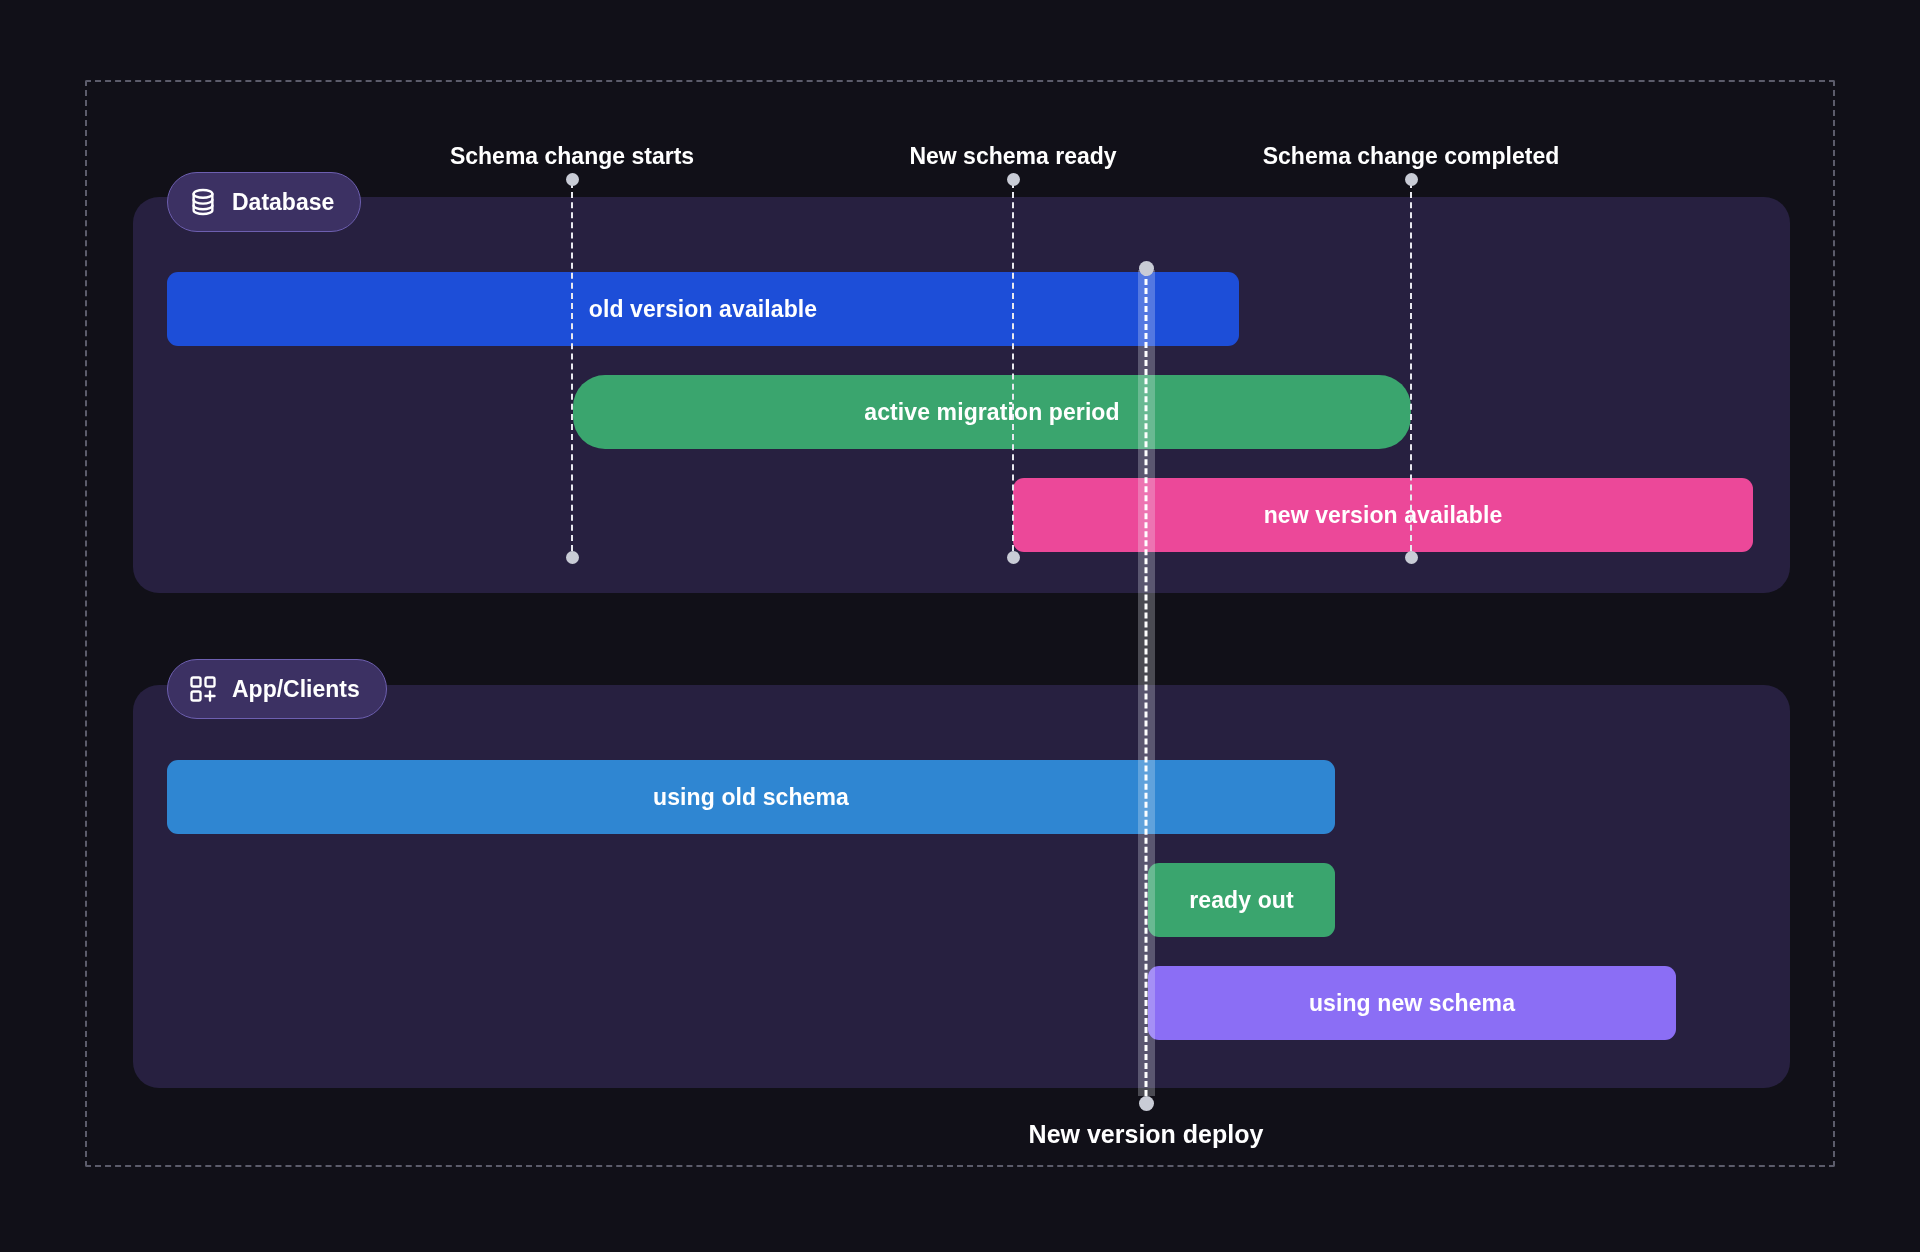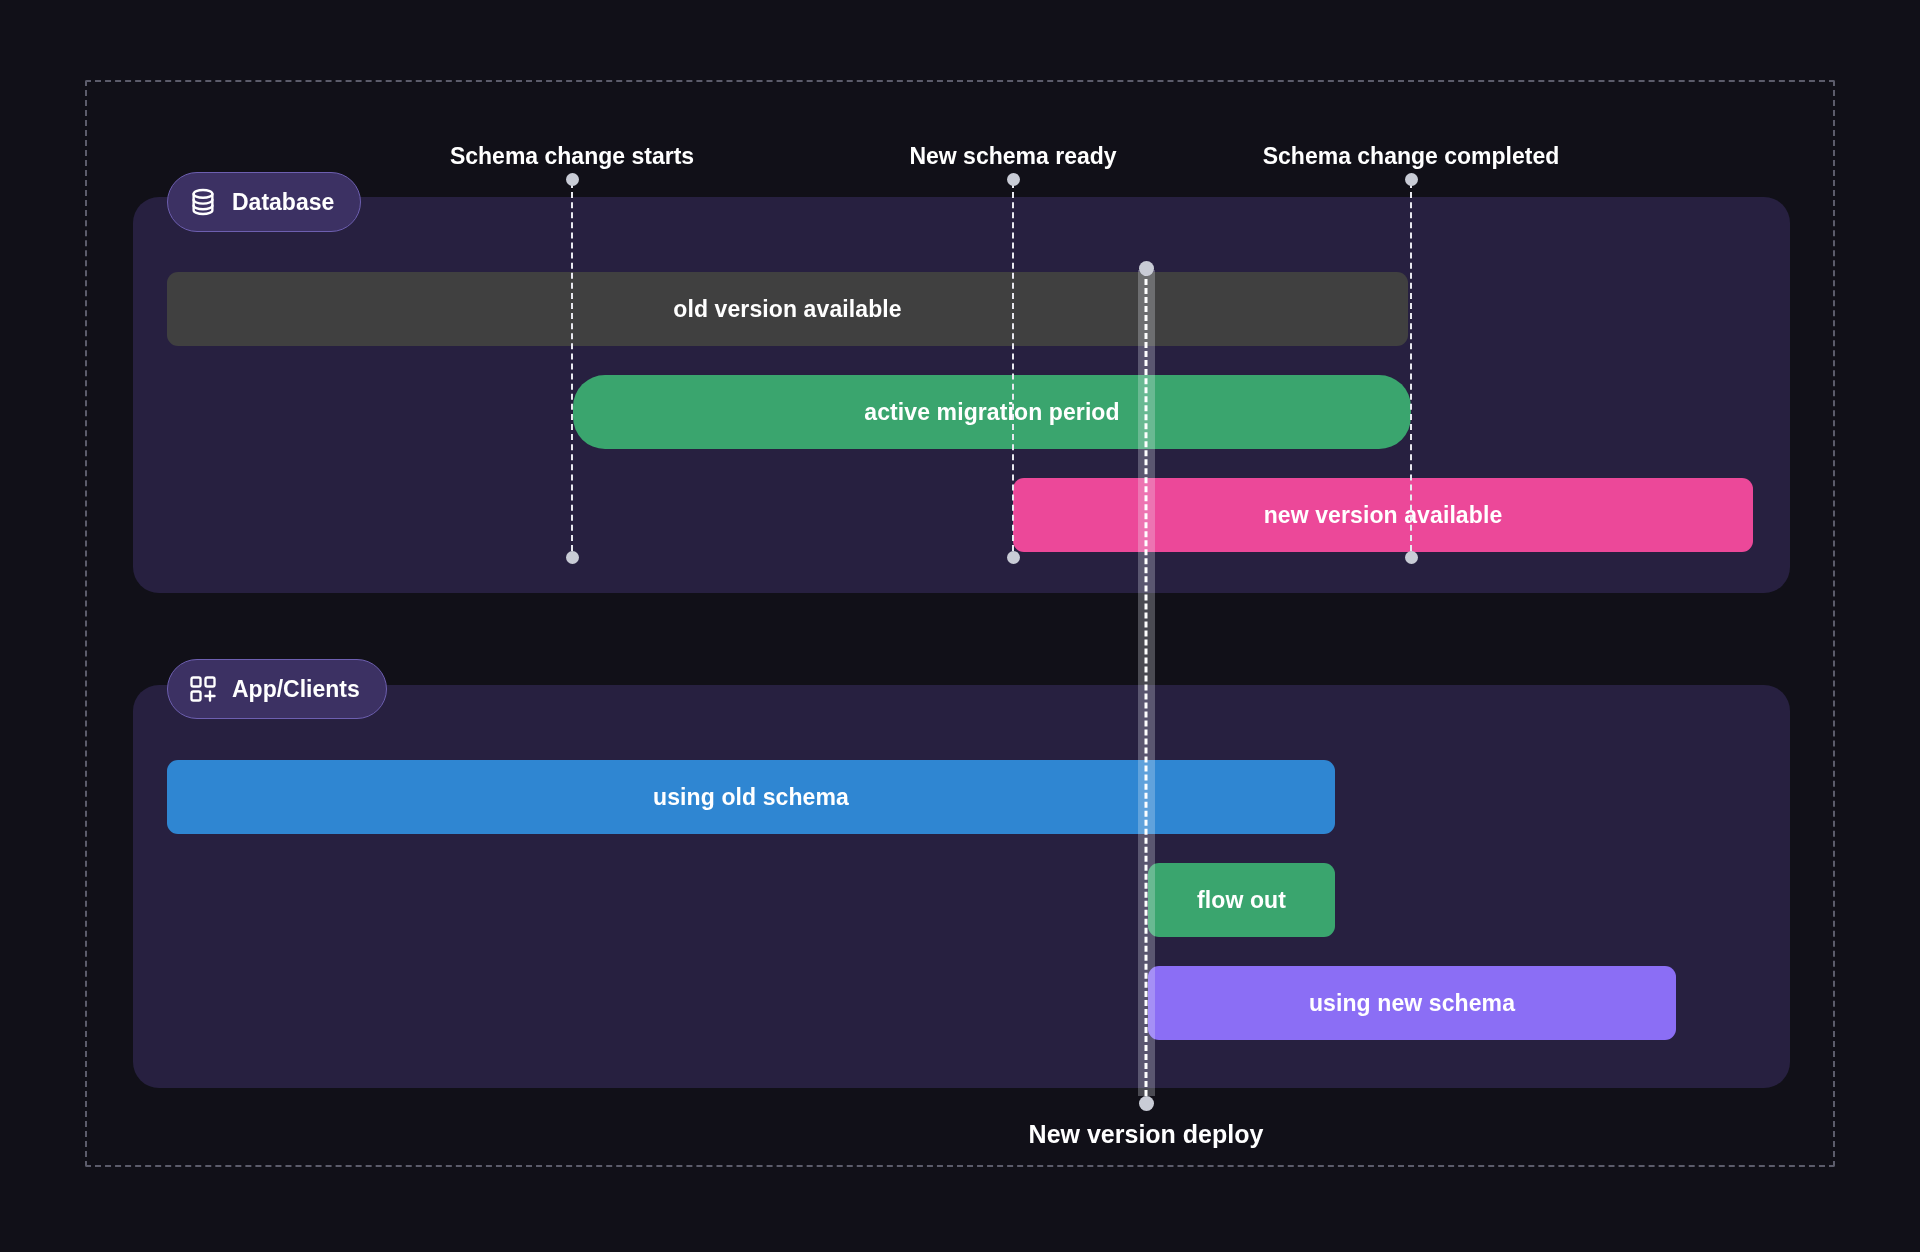--- a/index.html
+++ b/index.html
@@ -154,34 +154,34 @@
         <rect x="2.8" y="2.8" width="7.2" height="7.2" rx="1.4"></rect>
         <rect x="14" y="2.8" width="7.2" height="7.2" rx="1.4"></rect>
         <rect x="2.8" y="14" width="7.2" height="7.2" rx="1.4"></rect>
         <path d="M17.6 14v7.2M14 17.6h7.2"></path>
       </svg>
     </span>
     <span>App/Clients</span>
   </div>
 
   <div id="bars-layer">
-      <div class="bar" style="left: 167px; top: 272px; width: 1241px; background: #404040;">
+      <div class="bar" style="left: 167px; top: 272px; width: 1072px; background: #1d4ed8;">
         <span>old version available</span>
       </div>
       <div class="bar" style="left: 573px; top: 375px; width: 838px; background: rgb(58, 165, 110); border-radius: 32px;">
         <span>active migration period</span>
       </div>
       <div class="bar" style="left: 1013px; top: 478px; width: 740px; background: #ec4899;">
         <span>new version available</span>
       </div>
       <div class="bar" style="left: 167px; top: 760px; width: 1168px; background: rgb(47, 134, 210);">
         <span>using old schema</span>
       </div>
       <div class="bar" style="left: 1148px; top: 863px; width: 187px; background: rgb(58, 165, 110);">
-        <span>flow out</span>
+        <span>ready out</span>
       </div>
       <div class="bar" style="left: 1148px; top: 966px; width: 528px; background: rgb(139, 110, 245);">
         <span>using new schema</span>
       </div>
     </div>
   <div id="markers-layer">
       <div class="tl-marker" id="marker-0" style="left: 572px; top: 0px; width: 0px; height: 1252px;">
         <div class="tl-line" style="top: 182px; height: 369px;"></div>
         <div class="tl-dot" style="top: 173px;"></div>
         <div class="tl-dot" style="top: 551px;"></div>

